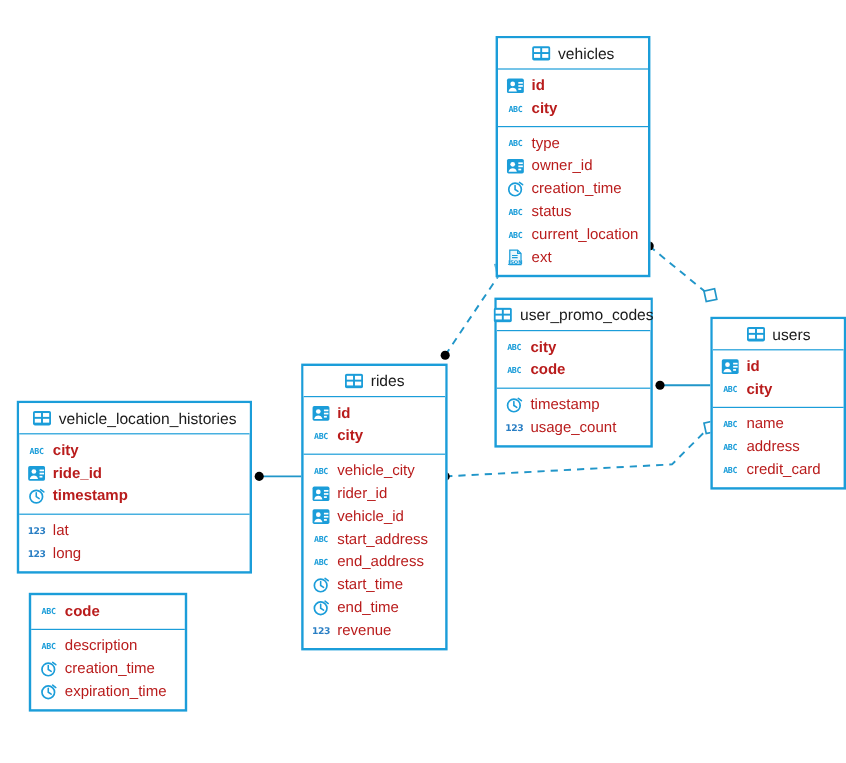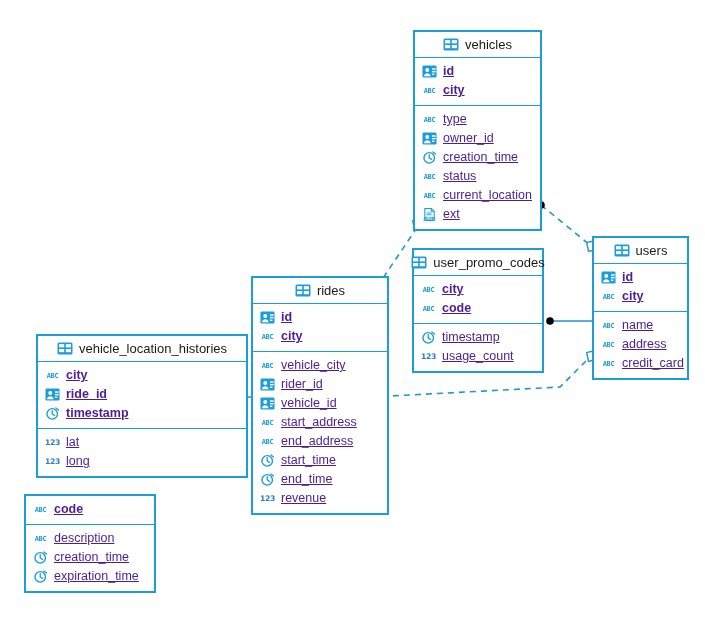--- a/index.html
+++ b/index.html
@@ -59,23 +59,22 @@
   .field {
     display: flex;
     align-items: center;
     gap: 6px;
     height: 19px;
     padding: 0 7px;
     white-space: nowrap;
   }
   .field-label {
     font-size: 12.5px;
-    color: #4c1d95;
+    color: #b91c1c;
     line-height: 1;
-    text-decoration: underline;
   }
   .field.pk .field-label {
     font-weight: bold;
   }
   .ico {
     width: 15px;
     height: 15px;
     flex: 0 0 15px;
     display: block;
   }
@@ -254,21 +253,21 @@
         <div class="field">
           <span>
             <svg class="ico" viewBox="0 0 16 16">
               <text x="8" y="11" font-family="DejaVu Sans, sans-serif" font-size="8.2" font-weight="bold" fill="#2a7fc4" text-anchor="middle" letter-spacing="-0.4">123</text>
             </svg>
           </span>
           <span class="field-label">usage_count</span>
         </div>
       </div>
     </div>
-    <div class="entity" style="left: 592px; top: 236px; width: 97px;">
+    <div class="entity" style="left: 592px; top: 264px; width: 113px;">
       <div class="entity-header">
         <span class="ico tbl-ico">
           <svg viewBox="0 0 16 13" width="16" height="13">
             <rect x="0.5" y="0.5" width="15" height="12" rx="1.5" fill="#1B9DD9"></rect>
             <rect x="2" y="2.2" width="5.2" height="3.2" fill="#fff"></rect>
             <rect x="8.8" y="2.2" width="5.2" height="3.2" fill="#fff"></rect>
             <rect x="2" y="7" width="5.2" height="3.2" fill="#fff"></rect>
             <rect x="8.8" y="7" width="5.2" height="3.2" fill="#fff"></rect>
           </svg>
         </span>
@@ -317,21 +316,21 @@
         <div class="field">
           <span>
             <svg class="ico" viewBox="0 0 16 16">
               <text x="8" y="10.6" font-family="DejaVu Sans Mono, monospace" font-size="7.4" font-weight="bold" fill="#1B9DD9" text-anchor="middle" letter-spacing="-0.3">ABC</text>
             </svg>
           </span>
           <span class="field-label">credit_card</span>
         </div>
       </div>
     </div>
-    <div class="entity" style="left: 251px; top: 276px; width: 138px;">
+    <div class="entity" style="left: 251px; top: 303px; width: 122px;">
       <div class="entity-header">
         <span class="ico tbl-ico">
           <svg viewBox="0 0 16 13" width="16" height="13">
             <rect x="0.5" y="0.5" width="15" height="12" rx="1.5" fill="#1B9DD9"></rect>
             <rect x="2" y="2.2" width="5.2" height="3.2" fill="#fff"></rect>
             <rect x="8.8" y="2.2" width="5.2" height="3.2" fill="#fff"></rect>
             <rect x="2" y="7" width="5.2" height="3.2" fill="#fff"></rect>
             <rect x="8.8" y="7" width="5.2" height="3.2" fill="#fff"></rect>
           </svg>
         </span>
@@ -434,21 +433,21 @@
         <div class="field">
           <span>
             <svg class="ico" viewBox="0 0 16 16">
               <text x="8" y="11" font-family="DejaVu Sans, sans-serif" font-size="8.2" font-weight="bold" fill="#2a7fc4" text-anchor="middle" letter-spacing="-0.4">123</text>
             </svg>
           </span>
           <span class="field-label">revenue</span>
         </div>
       </div>
     </div>
-    <div class="entity" style="left: 36px; top: 334px; width: 212px;">
+    <div class="entity" style="left: 14px; top: 334px; width: 196px;">
       <div class="entity-header">
         <span class="ico tbl-ico">
           <svg viewBox="0 0 16 13" width="16" height="13">
             <rect x="0.5" y="0.5" width="15" height="12" rx="1.5" fill="#1B9DD9"></rect>
             <rect x="2" y="2.2" width="5.2" height="3.2" fill="#fff"></rect>
             <rect x="8.8" y="2.2" width="5.2" height="3.2" fill="#fff"></rect>
             <rect x="2" y="7" width="5.2" height="3.2" fill="#fff"></rect>
             <rect x="8.8" y="7" width="5.2" height="3.2" fill="#fff"></rect>
           </svg>
         </span>

